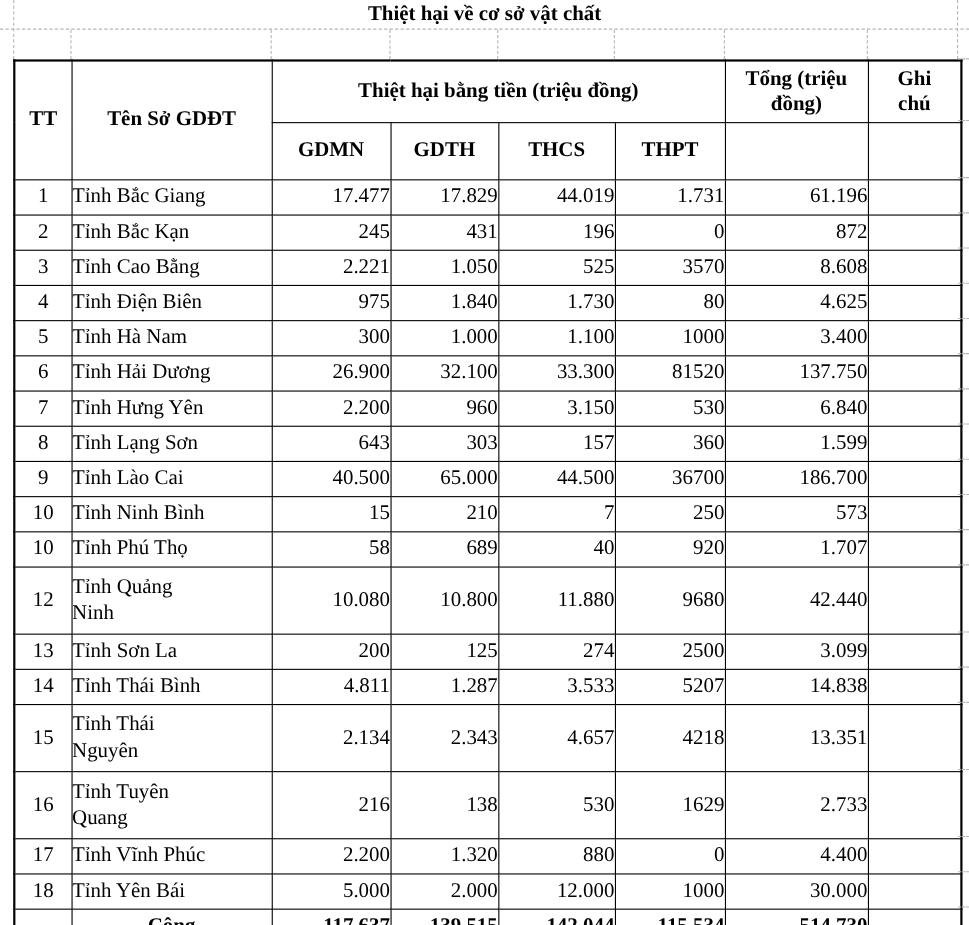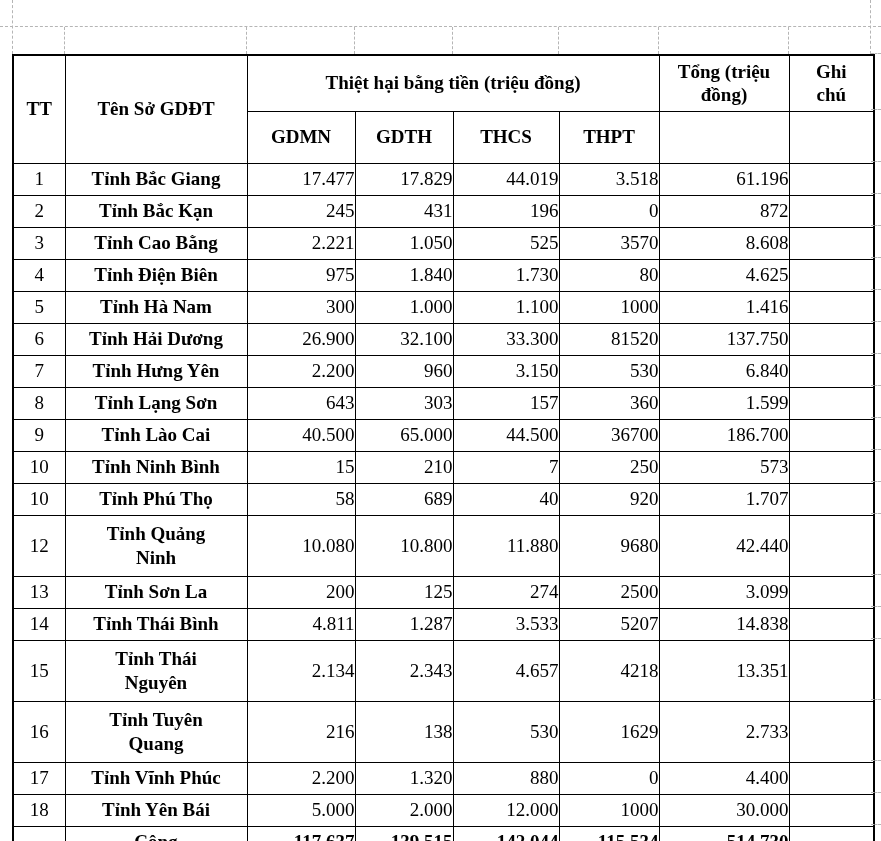--- a/index.html
+++ b/index.html
@@ -40,33 +40,34 @@
     vertical-align: middle;
     overflow: hidden;
   }
   table.damage { border: 2px solid #000000; }
   thead th { font-weight: bold; text-align: center; line-height: 1.25; }
   tr.hrow1 { height: 56px; }
   tr.hrow2 { height: 52px; }
   tbody td { height: 31px; line-height: 1.25; }
   tr.tall td { height: 60px; }
   td.tt { text-align: center; }
-  td.name { text-align: center; padding-left: 8px; white-space: pre-line; font-weight: bold; }
+  td.name { text-align: left; padding-left: 8px; white-space: pre-line; }
   td.num { text-align: right; padding-right: 8px; }
   td.tong { text-align: right; padding-right: 11px; }
   td.note { }
   .pre { white-space: pre-line; }
   tr.total-row td { font-weight: bold; }
   tr.total-row td.name { text-align: center; padding-left: 0; }
 </style>
 </head>
 <body>
 
 <div class="screen">
 
+  <div class="title">Thiệt hại về cơ sở vật chất</div>
 
   <div class="gl gl-h" style="top:26px; left:0; width:881px;"></div>
   <div class="gl gl-v" style="left:12px;  top:0;    height:54px;"></div>
   <div class="gl gl-v" style="left:870px; top:0;    height:54px;"></div>
   <div class="gl gl-v" style="left:64px;  top:27px; height:27px;"></div>
   <div class="gl gl-v" style="left:246px; top:27px; height:27px;"></div>
   <div class="gl gl-v" style="left:354px; top:27px; height:27px;"></div>
   <div class="gl gl-v" style="left:452px; top:27px; height:27px;"></div>
   <div class="gl gl-v" style="left:558px; top:27px; height:27px;"></div>
   <div class="gl gl-v" style="left:658px; top:27px; height:27px;"></div>
@@ -102,21 +103,21 @@
         <th></th>
       </tr>
     </thead>
     <tbody>
         <tr>
           <td class="tt">1</td>
           <td class="name">Tỉnh Bắc Giang</td>
           <td class="num">17.477</td>
           <td class="num">17.829</td>
           <td class="num">44.019</td>
-          <td class="num">3.518</td>
+          <td class="num">1.731</td>
           <td class="num tong">61.196</td>
           <td class="note"></td>
         </tr>
         <tr>
           <td class="tt">2</td>
           <td class="name">Tỉnh Bắc Kạn</td>
           <td class="num">245</td>
           <td class="num">431</td>
           <td class="num">196</td>
           <td class="num">0</td>
@@ -143,21 +144,21 @@
           <td class="num tong">4.625</td>
           <td class="note"></td>
         </tr>
         <tr>
           <td class="tt">5</td>
           <td class="name">Tỉnh Hà Nam</td>
           <td class="num">300</td>
           <td class="num">1.000</td>
           <td class="num">1.100</td>
           <td class="num">1000</td>
-          <td class="num tong">1.416</td>
+          <td class="num tong">3.400</td>
           <td class="note"></td>
         </tr>
         <tr>
           <td class="tt">6</td>
           <td class="name">Tỉnh Hải Dương</td>
           <td class="num">26.900</td>
           <td class="num">32.100</td>
           <td class="num">33.300</td>
           <td class="num">81520</td>
           <td class="num tong">137.750</td>

